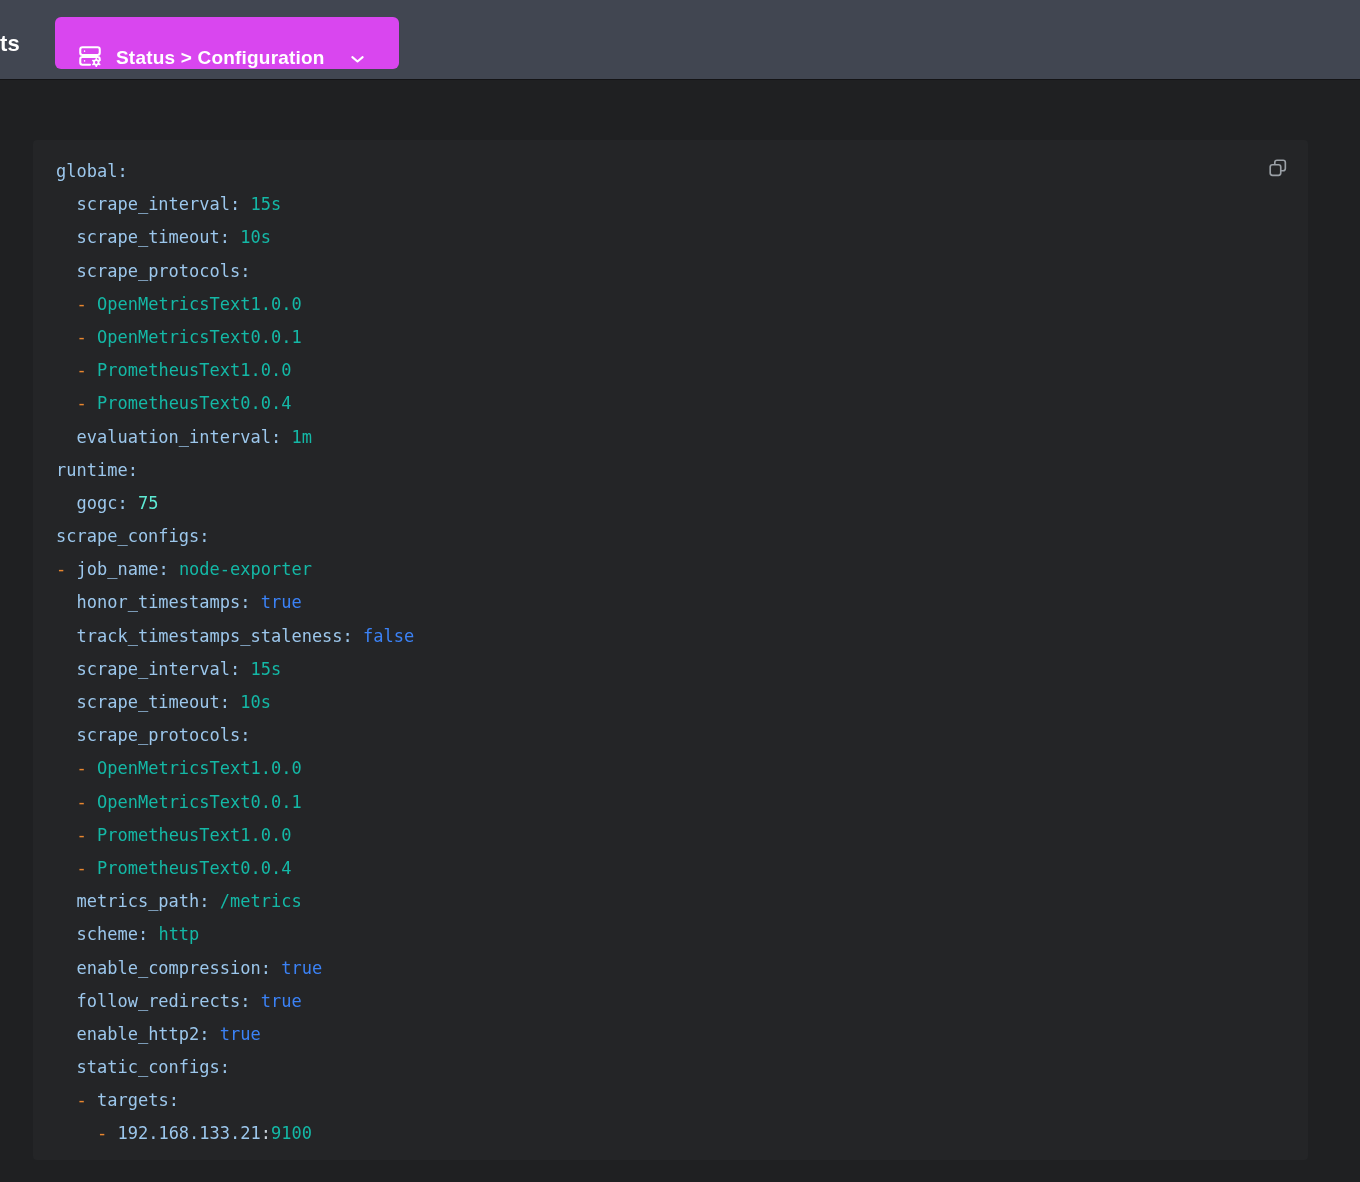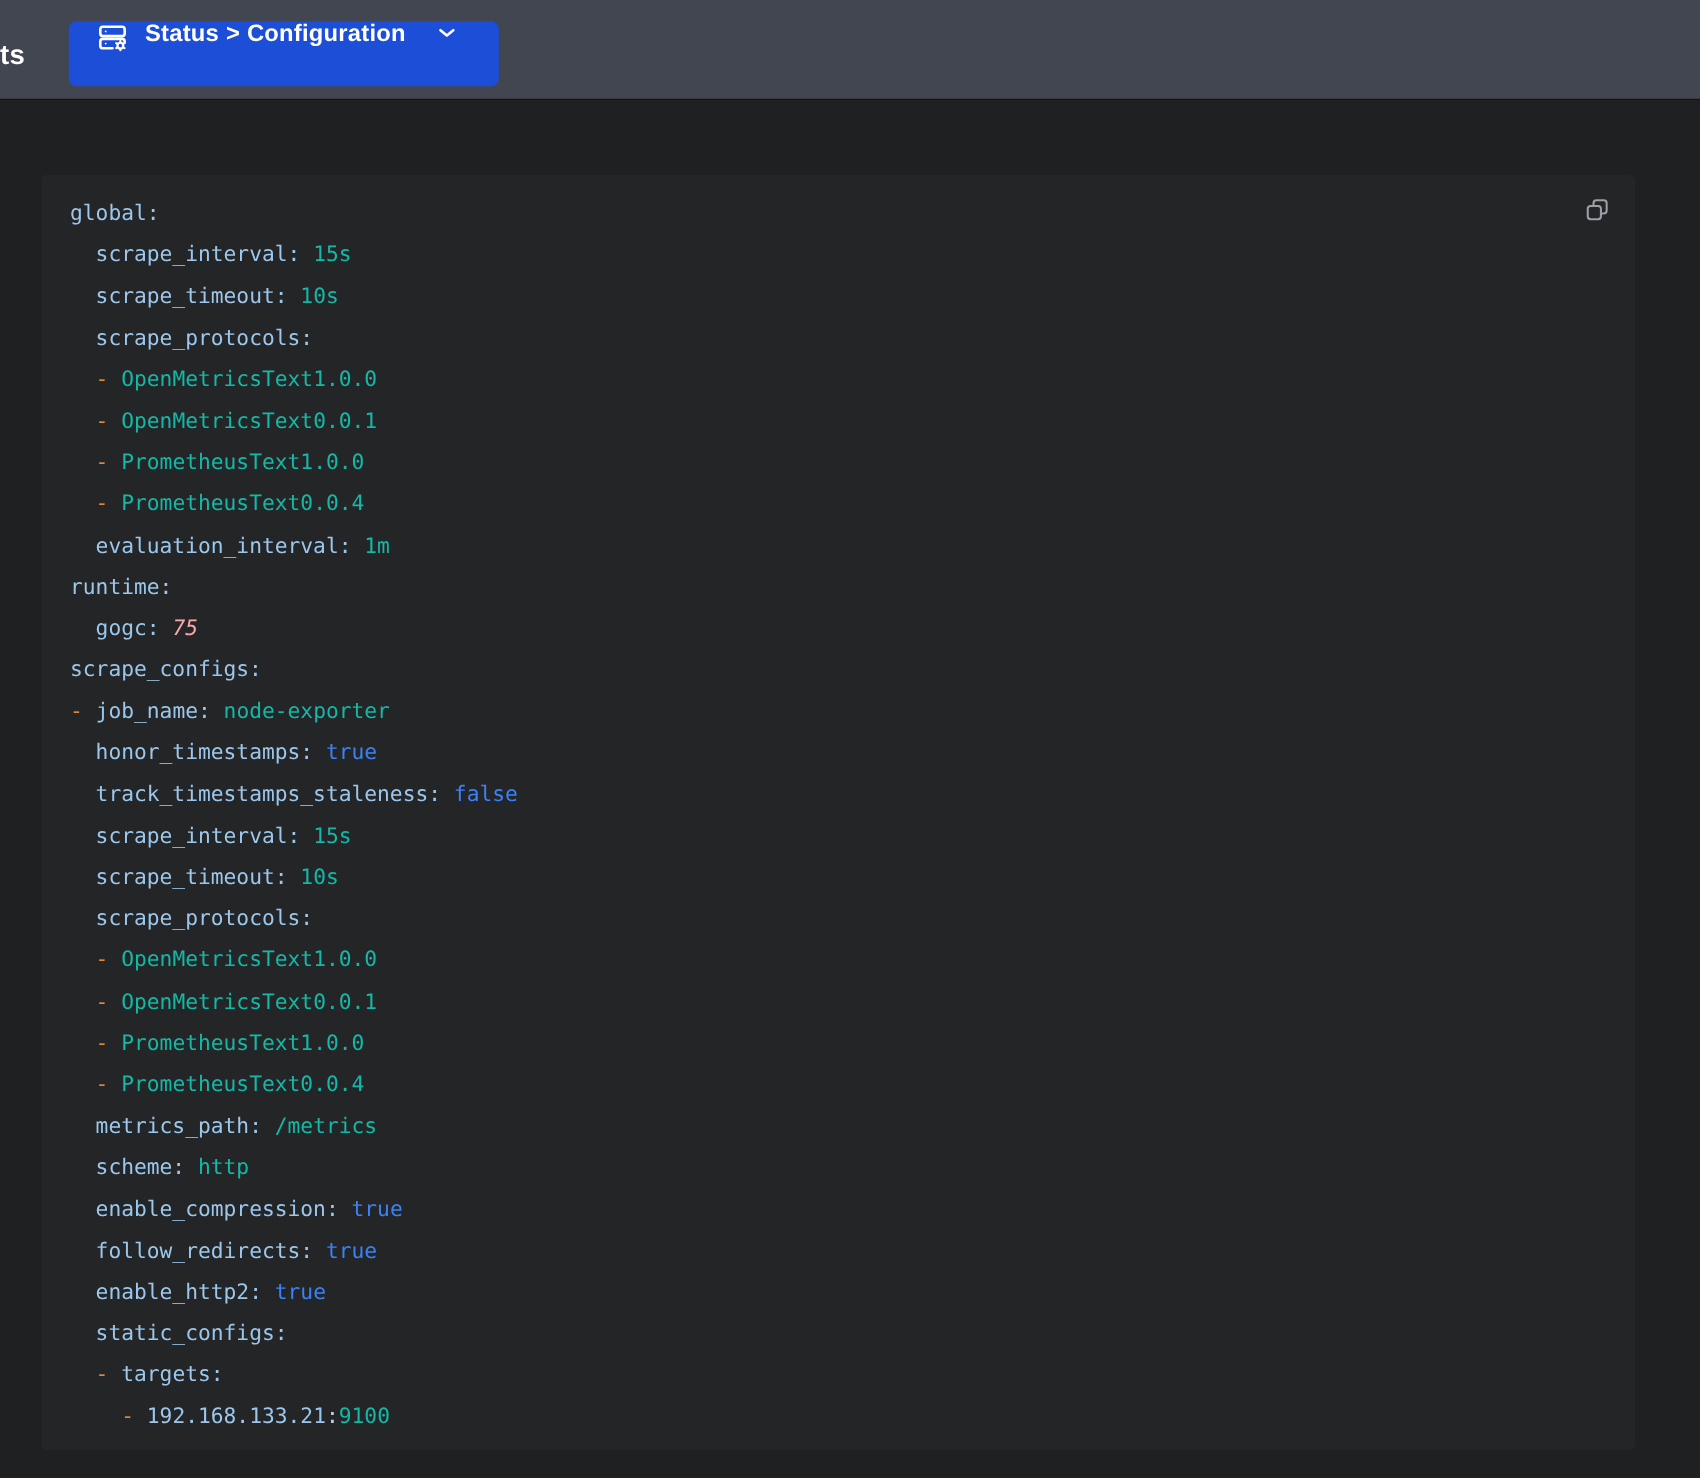--- a/index.html
+++ b/index.html
@@ -25,24 +25,24 @@
     color: #ffffff;
     font-size: 22px;
     font-weight: 700;
     letter-spacing: .2px;
     cursor: pointer;
   }
   .status-btn {
     position: absolute;
     left: 55px; top: 17px;
     width: 344px; height: 52px;
-    background: #1d4ed8;
+    background: #d946ef;
     border: none;
     border-radius: 6px;
-    display: flex; align-items: flex-start;
+    display: flex; align-items: flex-end;
     padding: 0 18px 0 22px;
     gap: 13px;
     color: #ffffff;
     cursor: pointer;
   }
   .status-btn .btn-label {
     font-size: 19px;
     font-weight: 600;
     letter-spacing: .2px;
     white-space: nowrap;
@@ -77,21 +77,21 @@
     font-family: "DejaVu Sans Mono", monospace;
     font-size: 17px;
     line-height: 33.2px;
     white-space: pre;
     overflow: hidden;
   }
   .code-line { height: 33.2px; }
   .tk-key   { color: #9cc7ec; }
   .tk-str   { color: #14b8a6; }
   .tk-bool  { color: #3b82f6; }
-  .tk-num   { color: #fca5a5; font-style: italic; }
+  .tk-num   { color: #5eead4; }
   .tk-dash  { color: #e8862f; }
   .tk-punct { color: #c9d2da; }
   .tk-ws    { color: #c9d2da; }
 </style>
 </head>
 <body>
 
 <div class="navbar">
 
   <div class="nav-partial">ts</div>

